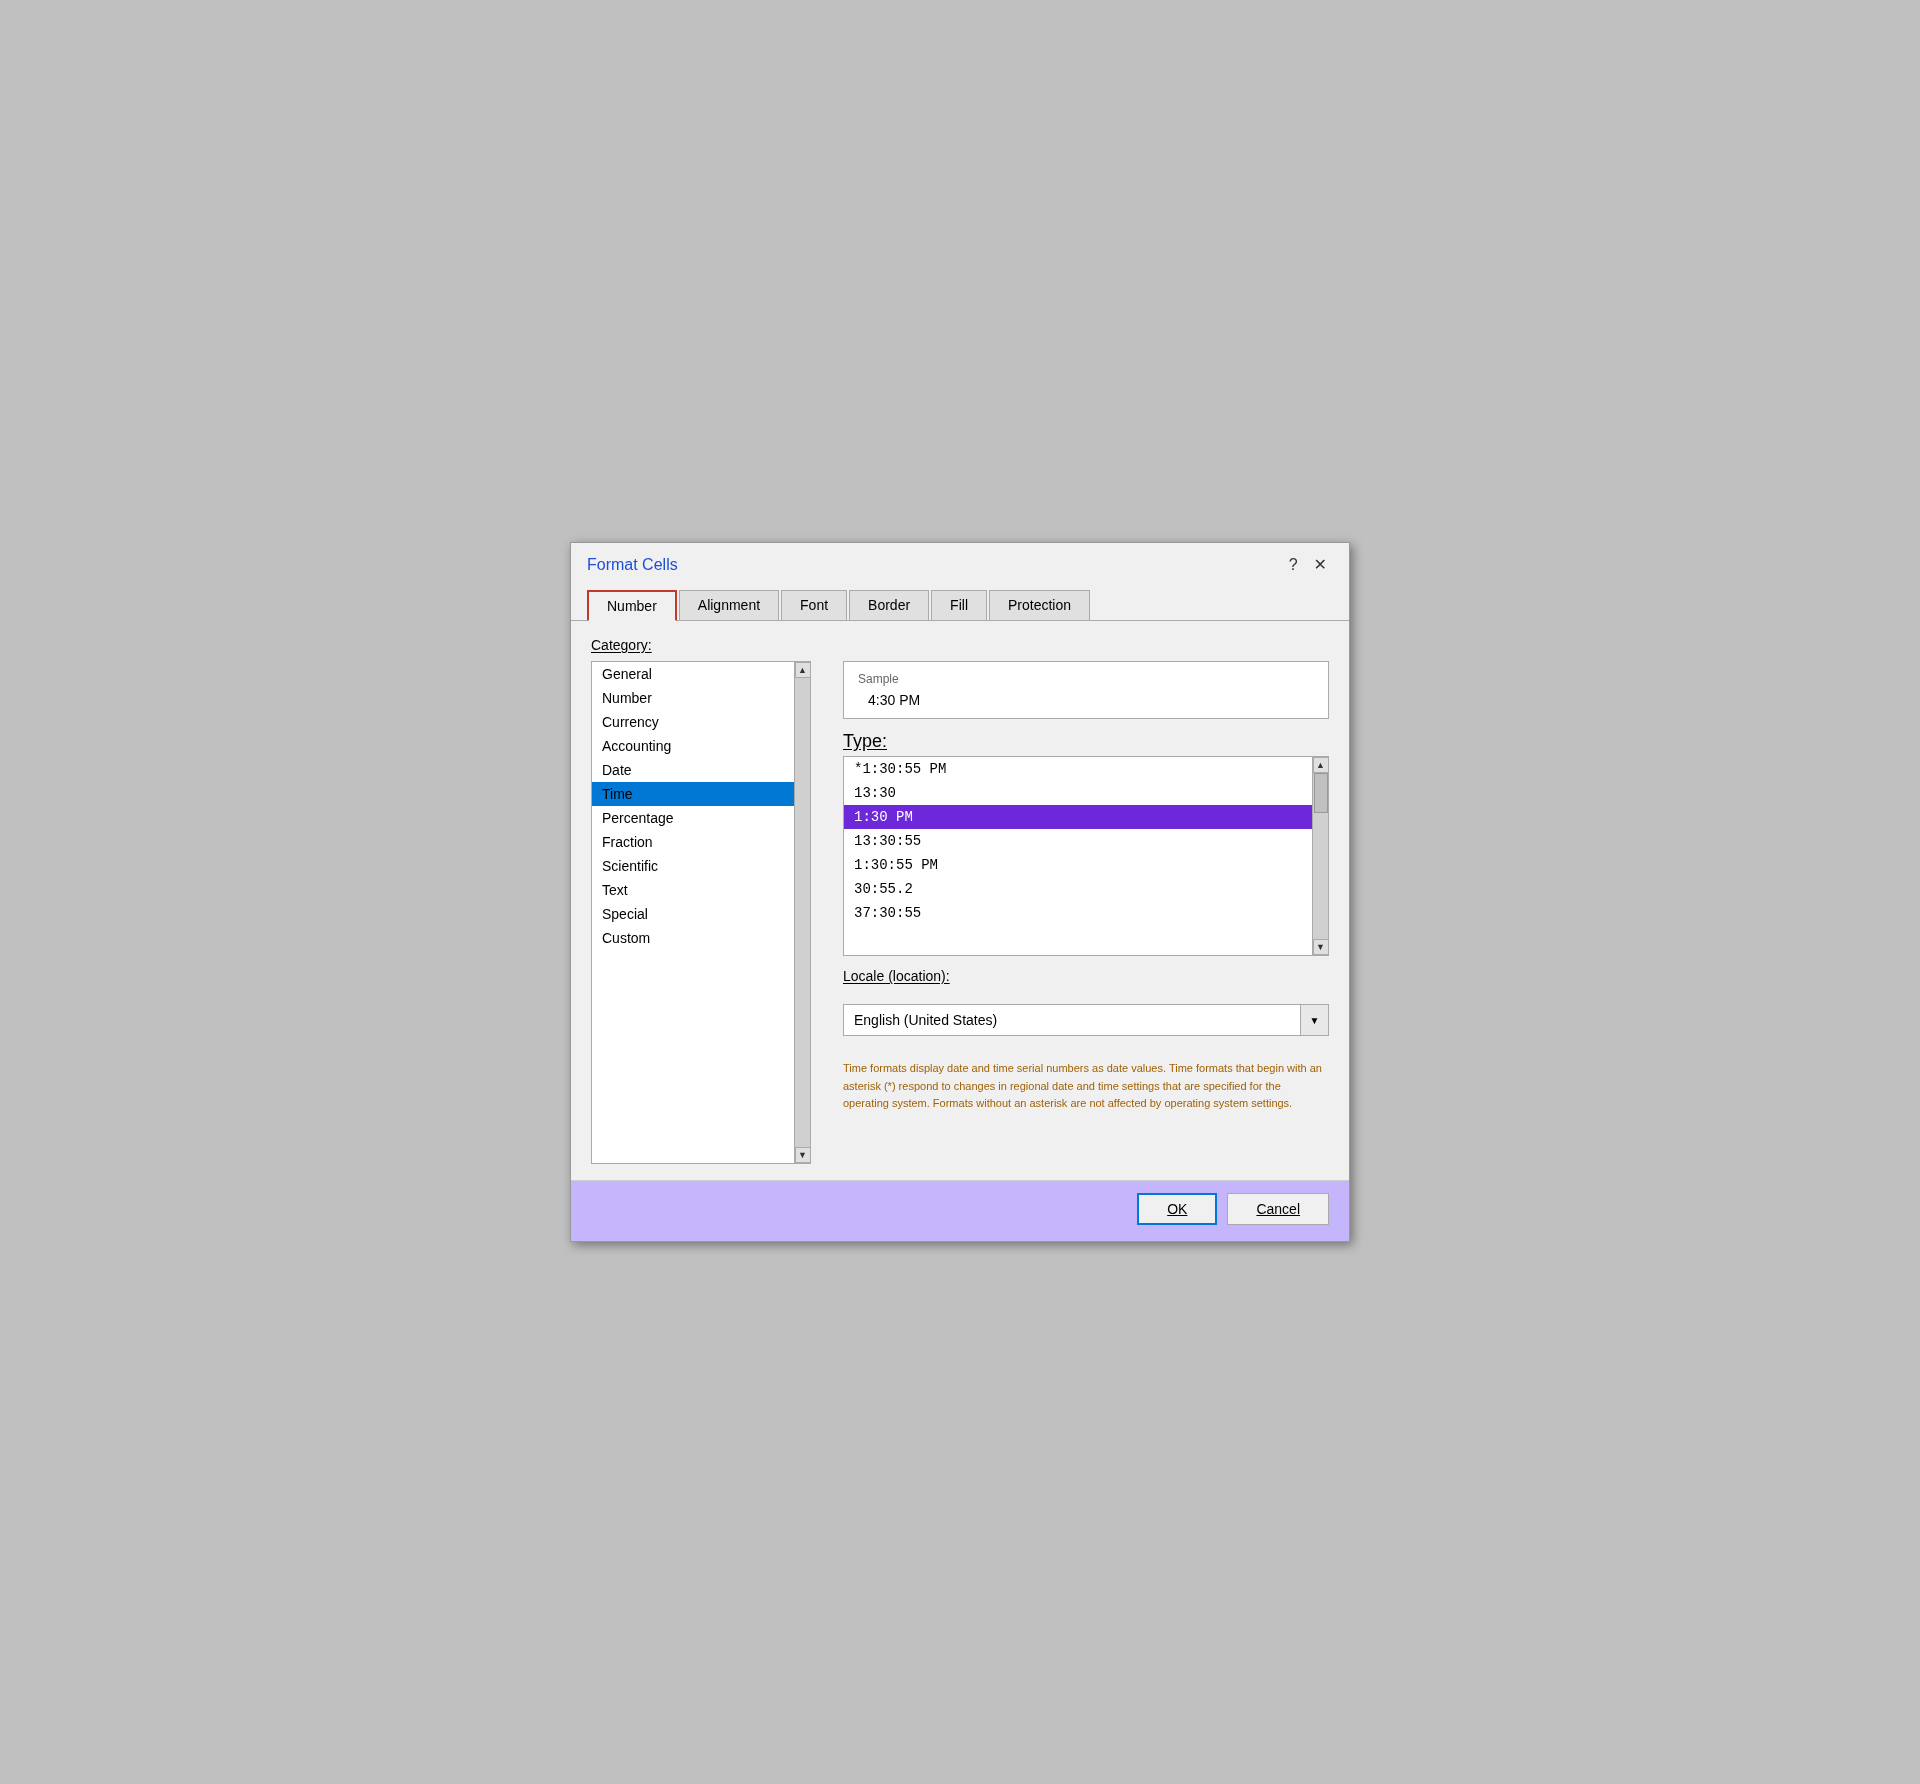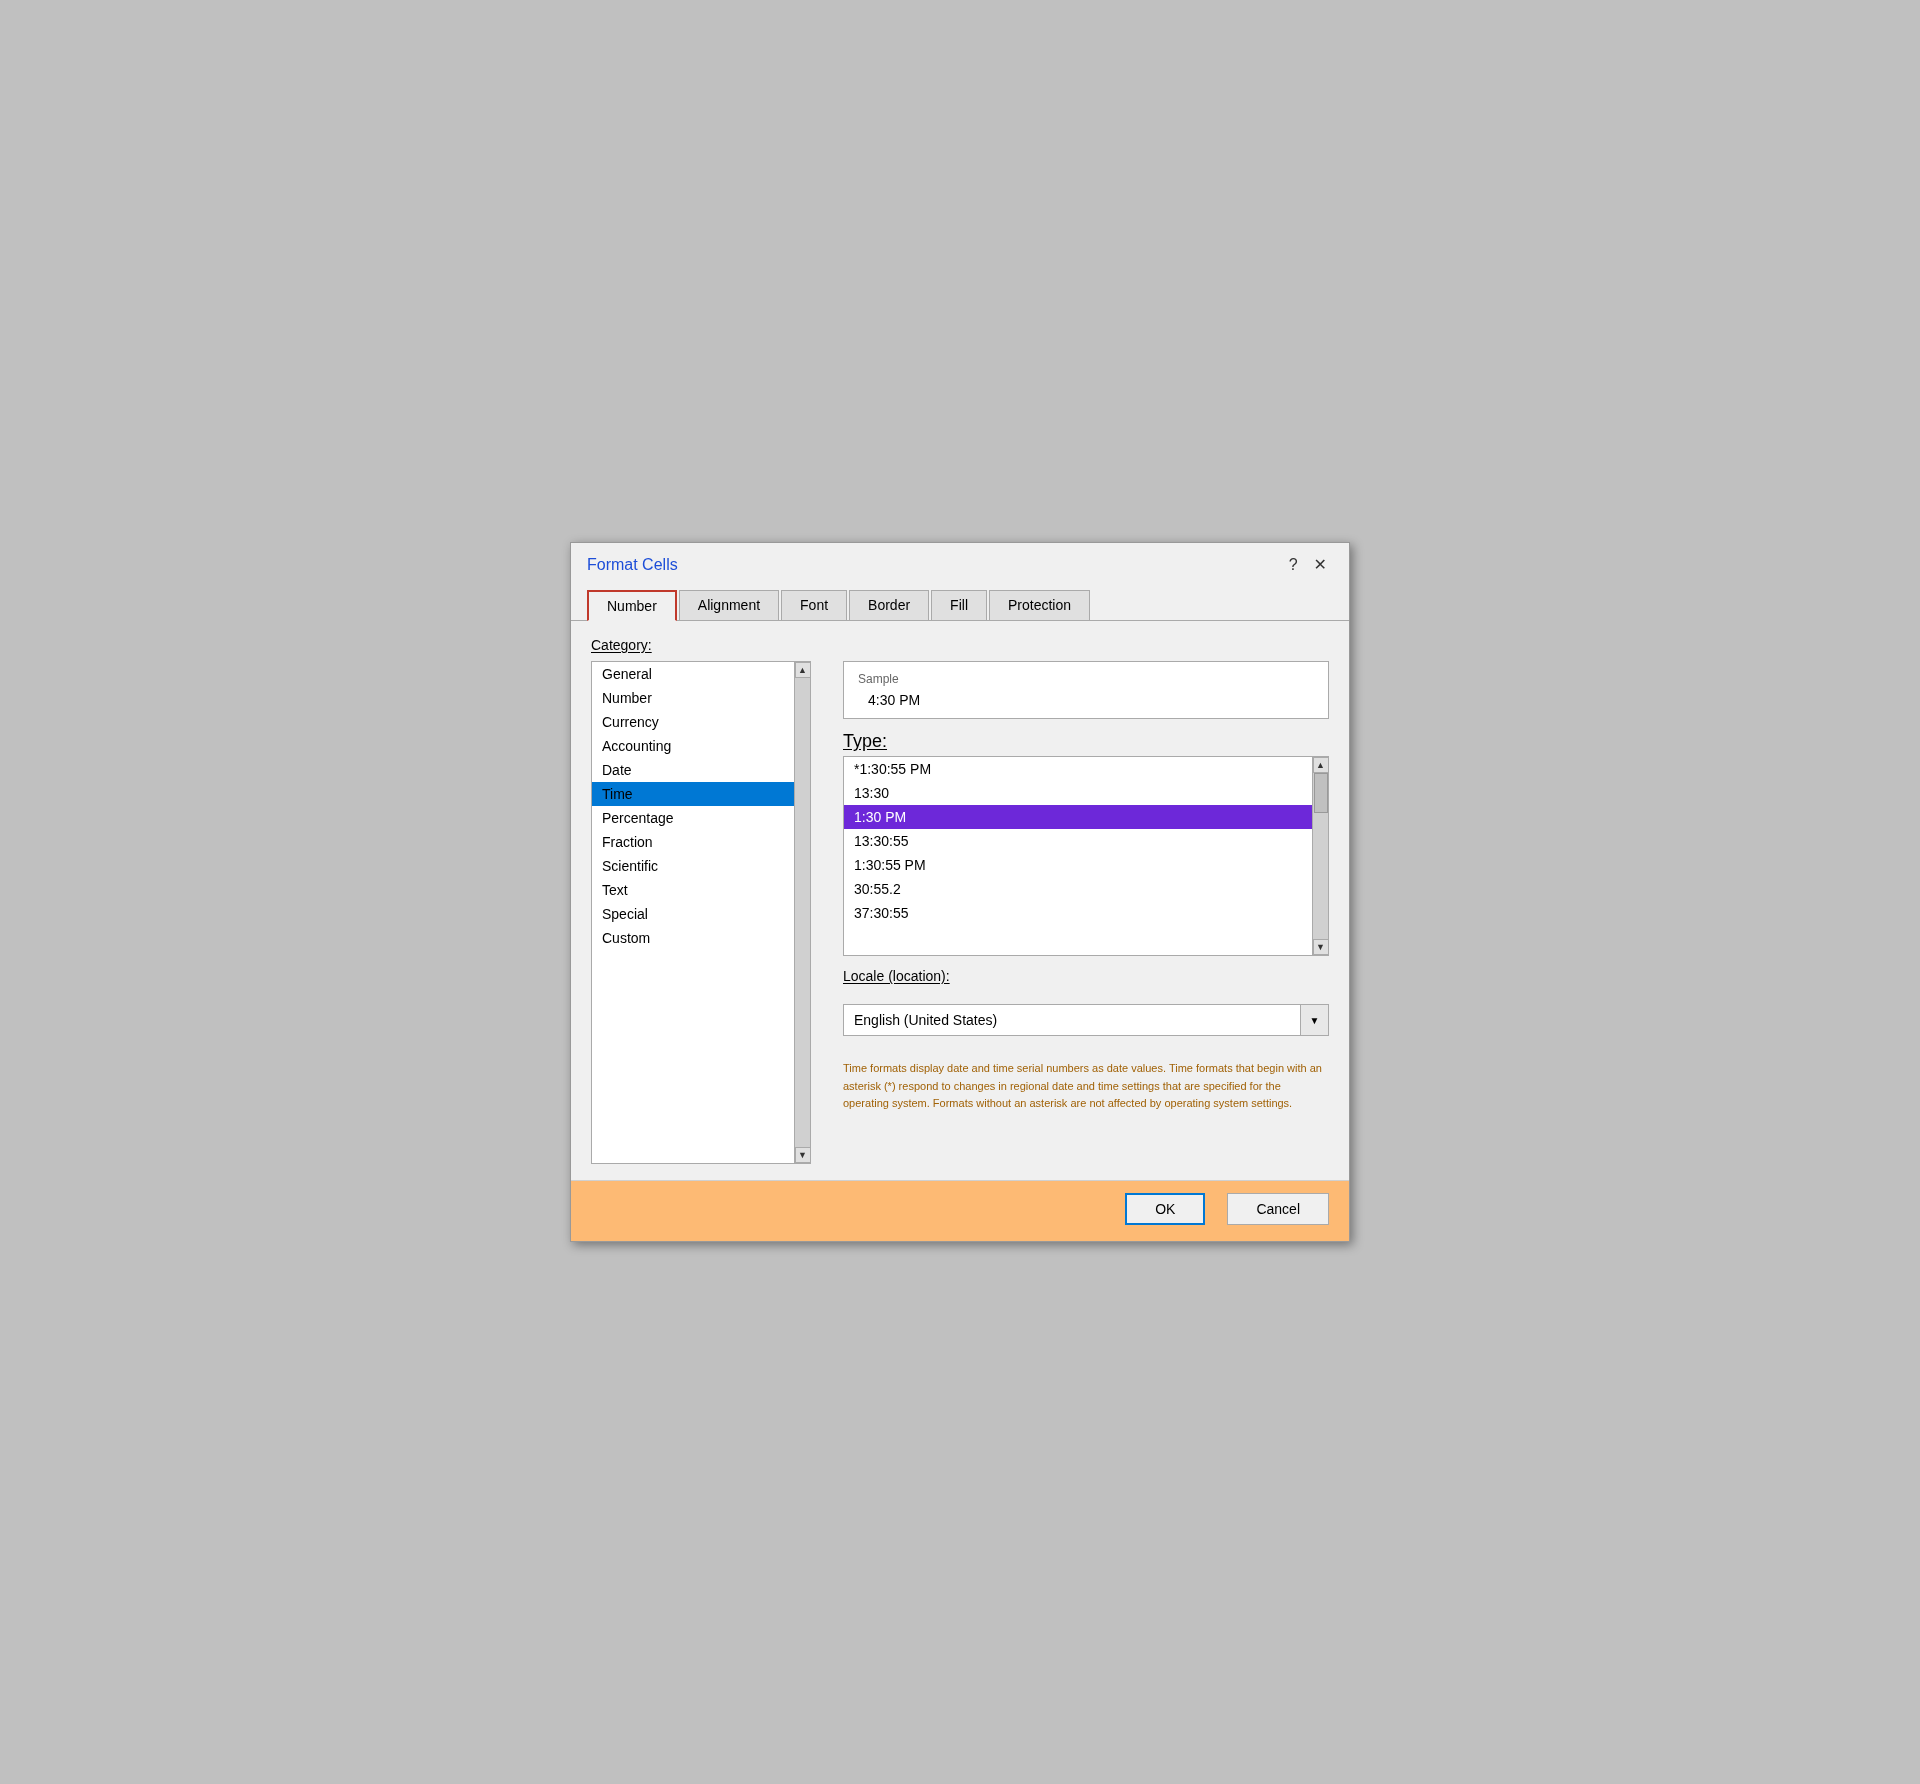--- a/index.html
+++ b/index.html
@@ -214,20 +214,21 @@
       list-style: none;
       height: 100%;
       overflow: hidden;
     }
 
     .type-item {
       padding: 4px 10px;
       cursor: pointer;
       font-size: 14px;
       color: #000;
+      font-family: Liberation Mono, monospace;
     }
 
     .type-item.selected {
       background: #6d28d9;
       color: #fff;
     }
 
     .type-scrollbar {
       position: absolute;
       right: 0;
@@ -281,23 +282,24 @@
       padding: 12px 0 8px 0;
       font-size: 11px;
       line-height: 1.6;
       color: #a16207;
     }
 
     .dialog-footer {
       padding: 12px 20px 16px 20px;
       display: flex;
       justify-content: flex-end;
-      gap: 22px;
+      gap: 10px;
       border-top: 1px solid #d0d0d0;
-      background: #fdba74;
+      background: #c4b5fd;
+      text-decoration: underline;
     }
 
     .footer-btn {
       padding: 6px 28px;
       font-size: 14px;
       cursor: pointer;
       border: 1px solid #aaa;
       background: #f0f0f0;
     }
 

